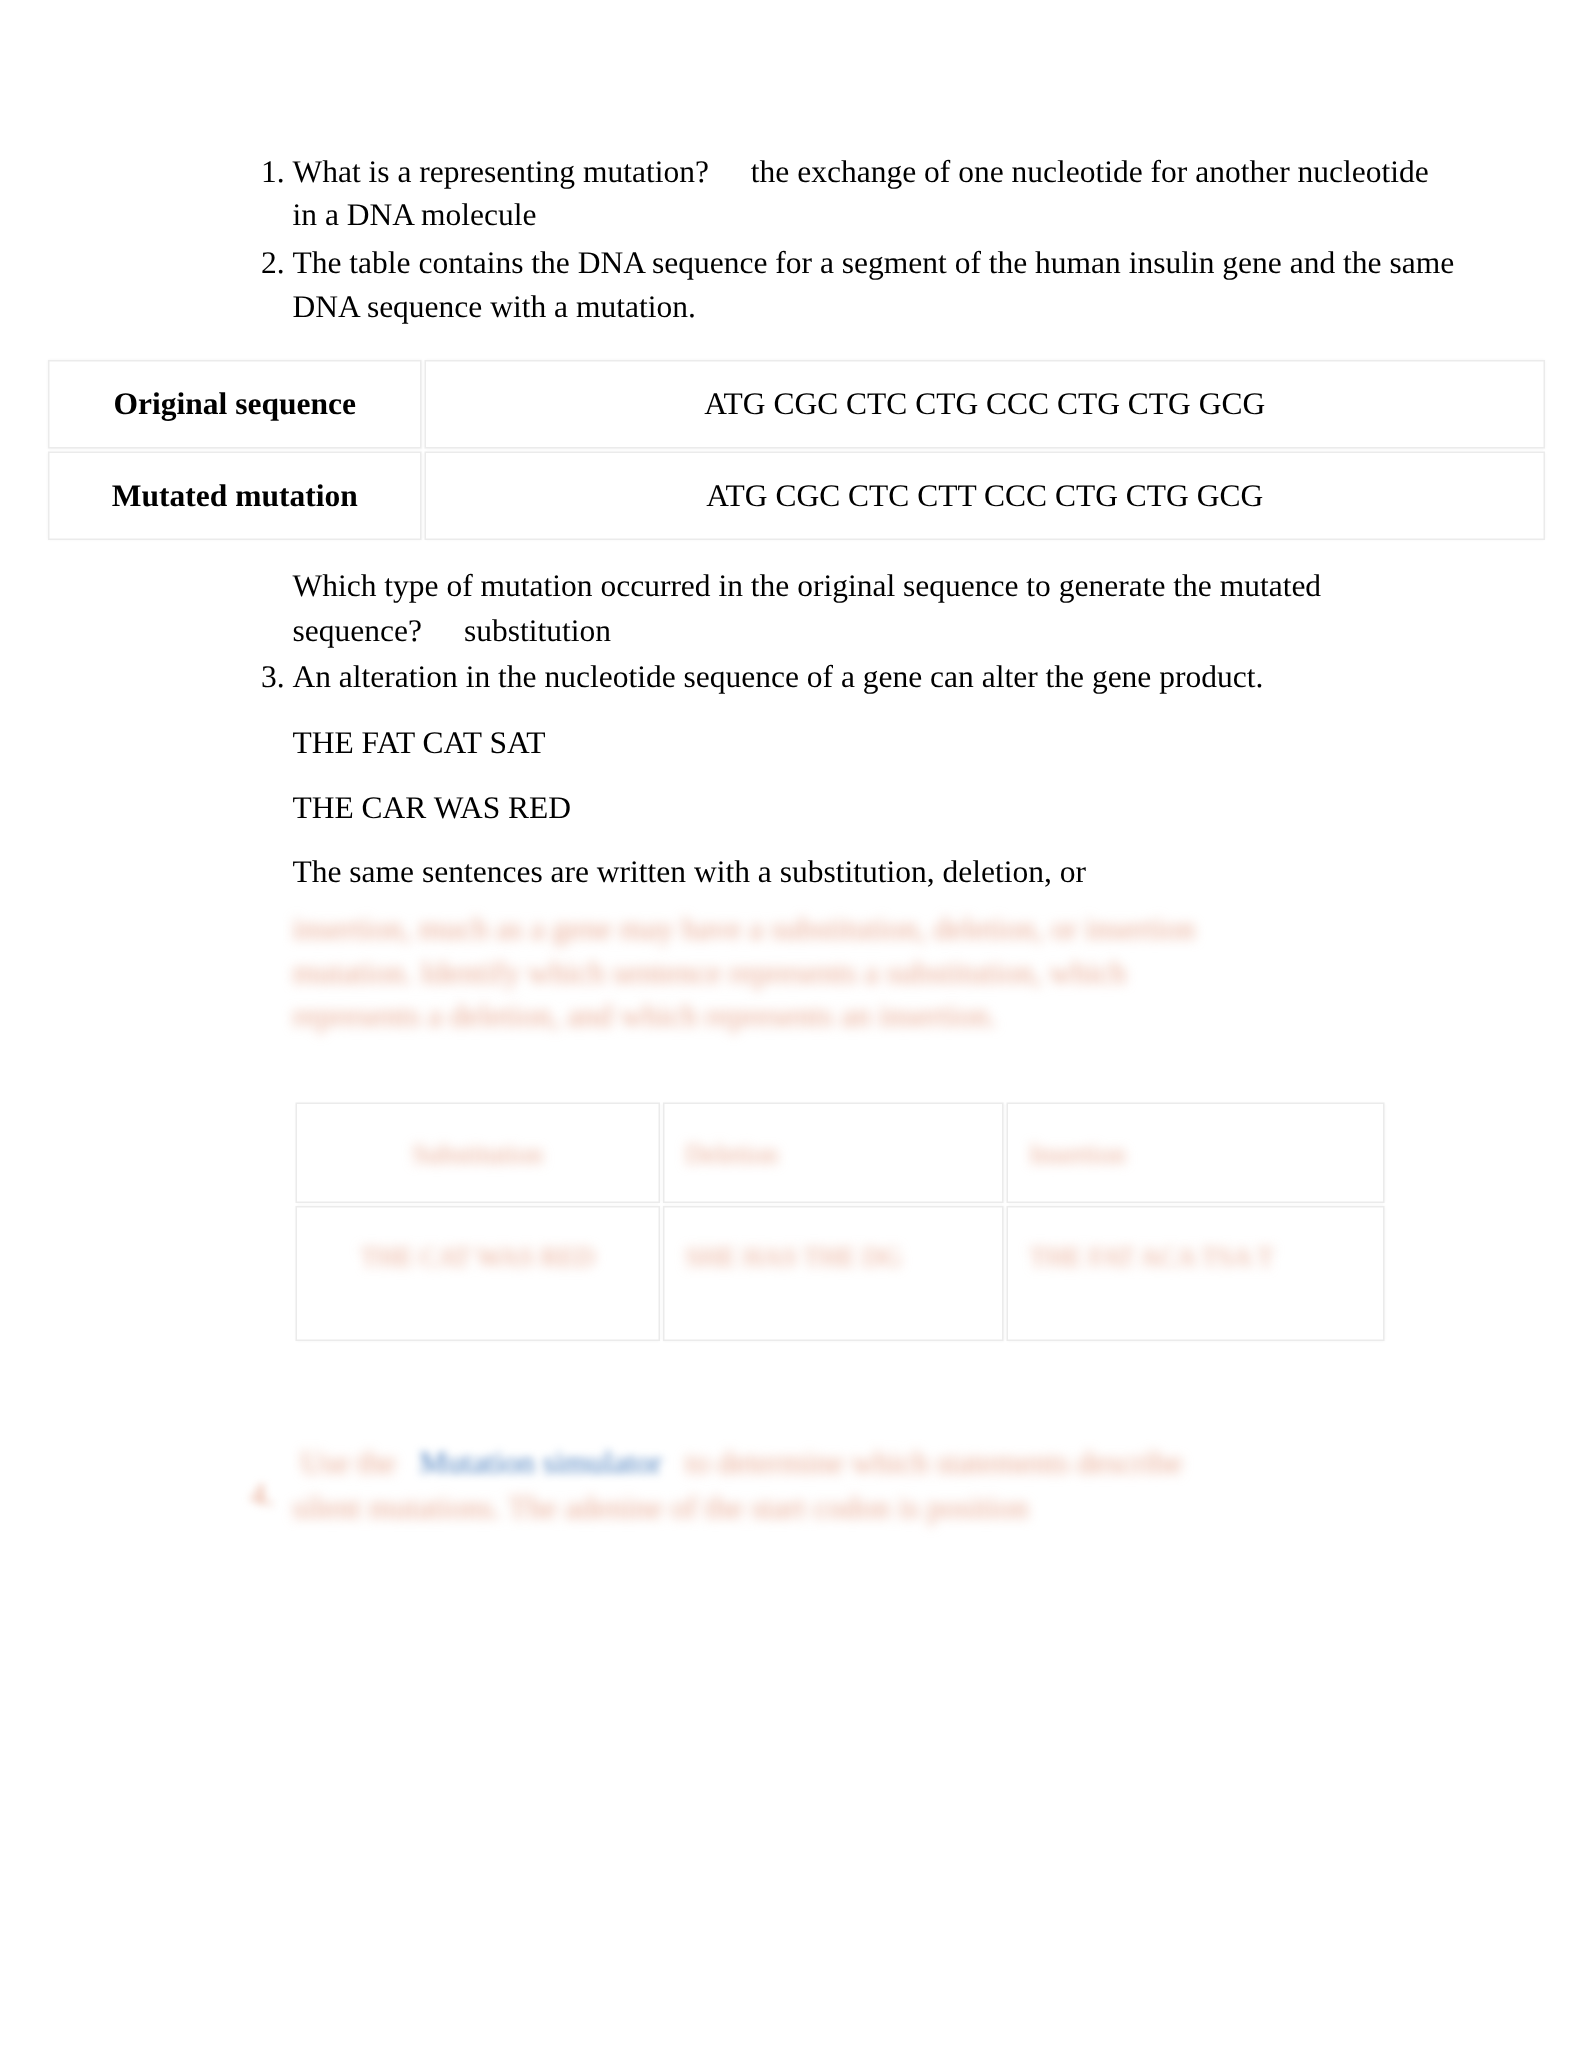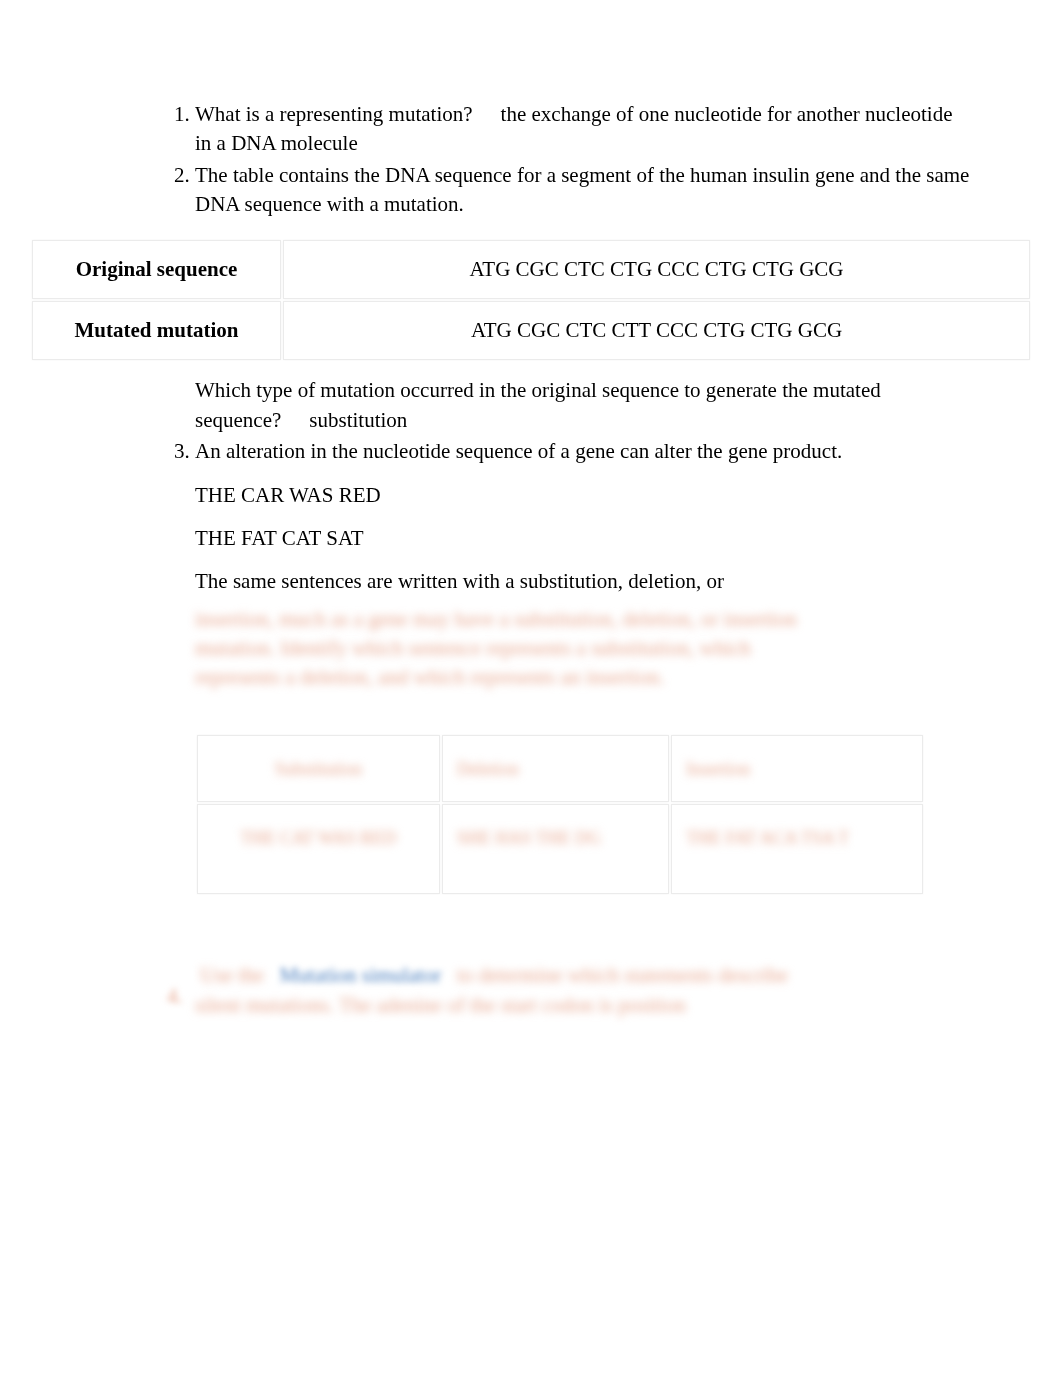--- a/index.html
+++ b/index.html
@@ -161,22 +161,22 @@
     <div class="question-line">
       <span>Which type of mutation occurred in the original sequence to generate the mutated sequence?</span><span class="spacer"></span><span>substitution</span>
     </div>
   </li>
 </ol>
 
 <ol class="questions" start="3" style="margin-top:0;font-family:Liberation Serif, serif;">
   <li>
     <div class="question-line">An alteration in the nucleotide sequence of a gene can alter the gene product.</div>
     <div class="sentence-block">
+      <div class="sentence">THE FAT CAT SAT</div>
       <div class="sentence">THE CAR WAS RED</div>
-      <div class="sentence">THE FAT CAT SAT</div>
       <div class="question-line" style="margin-top:4px;">The same sentences are written with a substitution, deletion, or</div>
     </div>
     <div class="blurred-region">
       <div class="blurred-text">insertion, much as a gene may have a substitution, deletion, or insertion</div>
       <div class="blurred-text">mutation. Identify which sentence represents a substitution, which</div>
       <div class="blurred-text">represents a deletion, and which represents an insertion.</div>
     </div>
 
     <div class="mutation-table-wrap">
       <table class="mutation-table">

